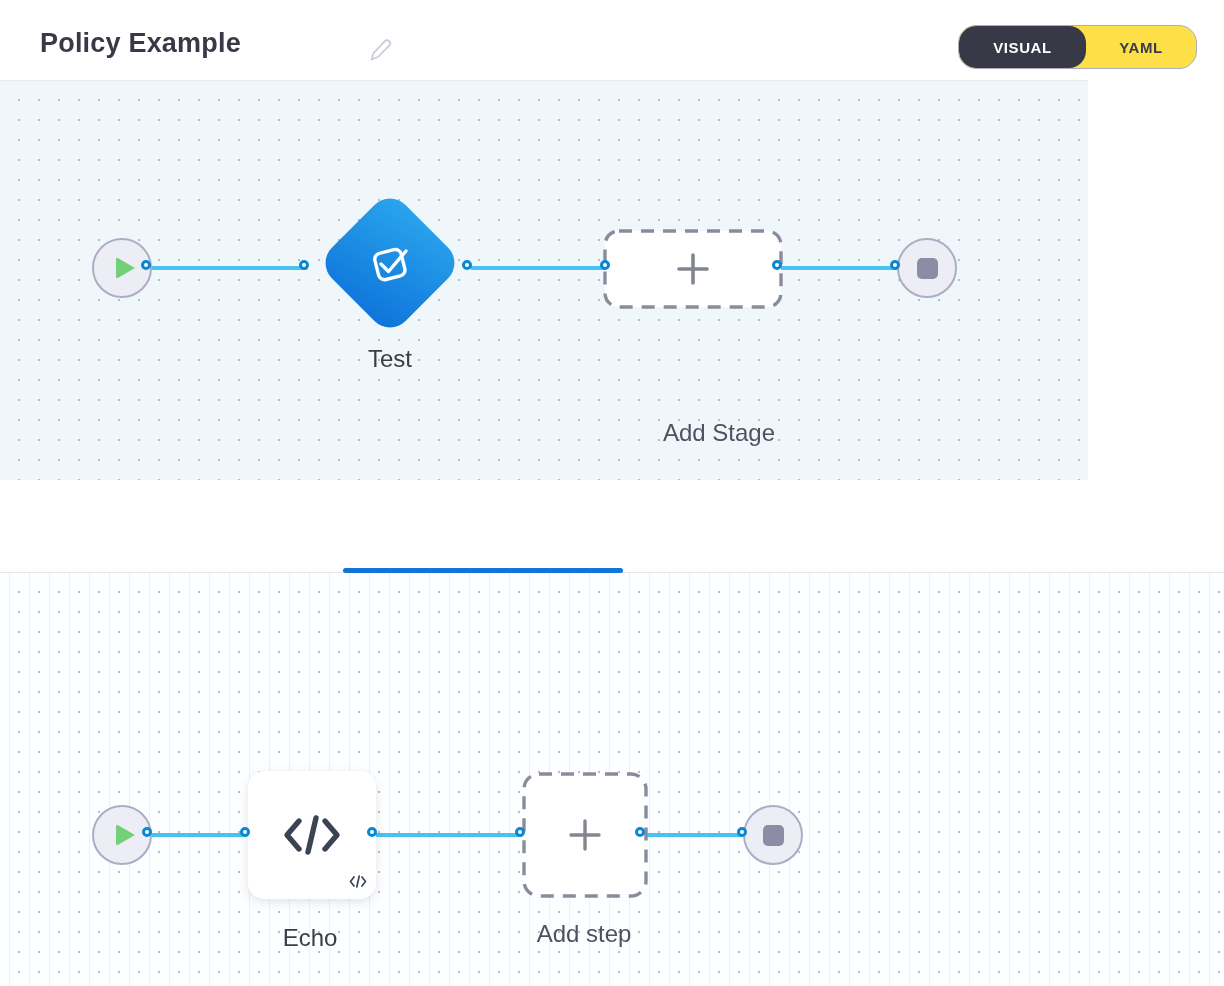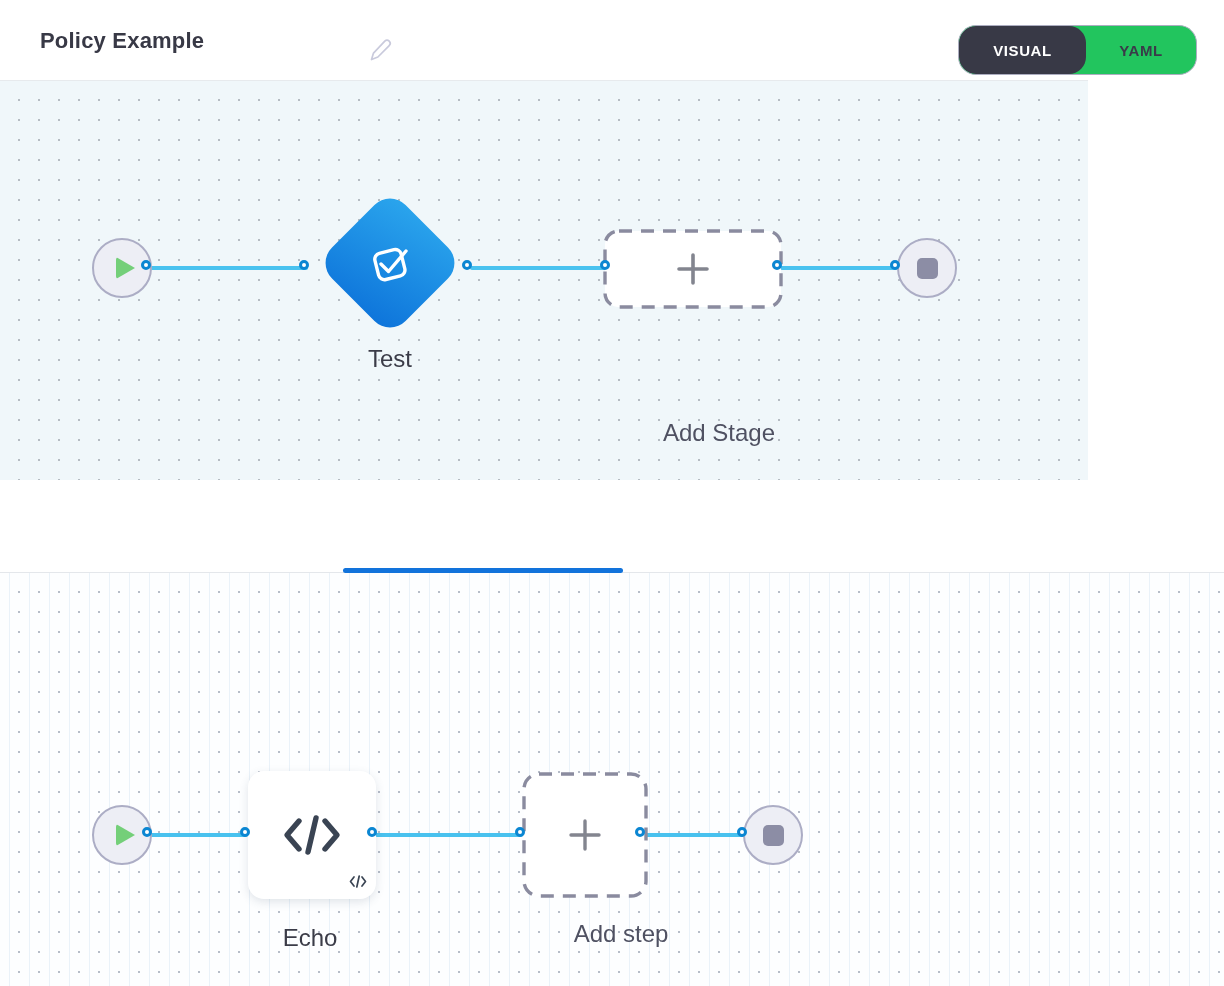--- a/index.html
+++ b/index.html
@@ -1,23 +1,23 @@
 <!DOCTYPE html>
 <html><head>
 <meta charset="utf-8">
 <style>
   html,body{margin:0;padding:0;background:#fff;}
   *{box-sizing:border-box;font-family:"Liberation Sans","DejaVu Sans",sans-serif;}
   #app{position:relative;width:1224px;height:986px;overflow:hidden;background:#fff;}
 
   
   .header{position:absolute;left:0;top:0;width:1224px;height:90px;background:#fff;}
-  .page-title{position:absolute;left:40px;top:28px;font-size:22px;font-weight:700;color:#383946;letter-spacing:.2px;}
+  .page-title{position:absolute;left:40px;top:28px;font-size:27px;font-weight:700;color:#383946;letter-spacing:.2px;}
   .edit-pencil{position:absolute;left:364px;top:35px;width:30px;height:30px;cursor:pointer;}
-  .mode-toggle{position:absolute;right:27px;top:25px;width:239px;height:50px;border:1.5px solid #ACADC0;border-radius:18px;background:#22c55e;display:flex;align-items:stretch;overflow:hidden;}
+  .mode-toggle{position:absolute;right:27px;top:25px;width:239px;height:44px;border:1.5px solid #ACADC0;border-radius:18px;background:#fde047;display:flex;align-items:stretch;overflow:hidden;}
   .mode-seg{flex:1;display:flex;align-items:center;justify-content:center;font-size:15px;font-weight:700;letter-spacing:.6px;color:#3A3B49;cursor:pointer;}
   .mode-seg.selected{background:#383946;color:#fff;border-radius:17px;flex:0 0 127px;}
 
   
   .stage-canvas{position:absolute;left:0;top:80px;width:1088px;height:400px;
     background-color:#F0F7FA;border-top:1px solid #E7EAED;
     background-image:radial-gradient(circle,#B5BCC3 1.2px,transparent 1.4px);
     background-size:20px 20px;background-position:9px 9px;}
   .step-canvas{position:absolute;left:0;top:573px;width:1224px;height:413px;
     background-color:#FDFEFF;
@@ -159,20 +159,20 @@
     <div class="dashed-btn" style="left:522px;top:199px;width:126px;height:126px;">
       <svg width="126" height="126" viewBox="0 0 126 126">
         <rect x="2" y="2" width="122" height="122" rx="15" fill="#fff" stroke="#8A8B9F" stroke-width="3.4" stroke-dasharray="13 9"></rect>
       </svg>
       <div class="plus-glyph">
         <svg width="40" height="40" viewBox="0 0 40 40" fill="none">
           <path d="M20 6v28M6 20h28" stroke="#83858F" stroke-width="3.4" stroke-linecap="round"></path>
         </svg>
       </div>
     </div>
-    <div class="node-label label-gray" style="left:584px;top:347px;margin-left:37px;">Add step</div>
+    <div class="node-label label-gray" style="left:584px;top:347px;">Add step</div>
 
     <div class="round-node" style="left:743px;top:232px;">
       <div class="stop-sq"></div>
     </div>
   </div>
 
 </div>
 
 </body></html>

